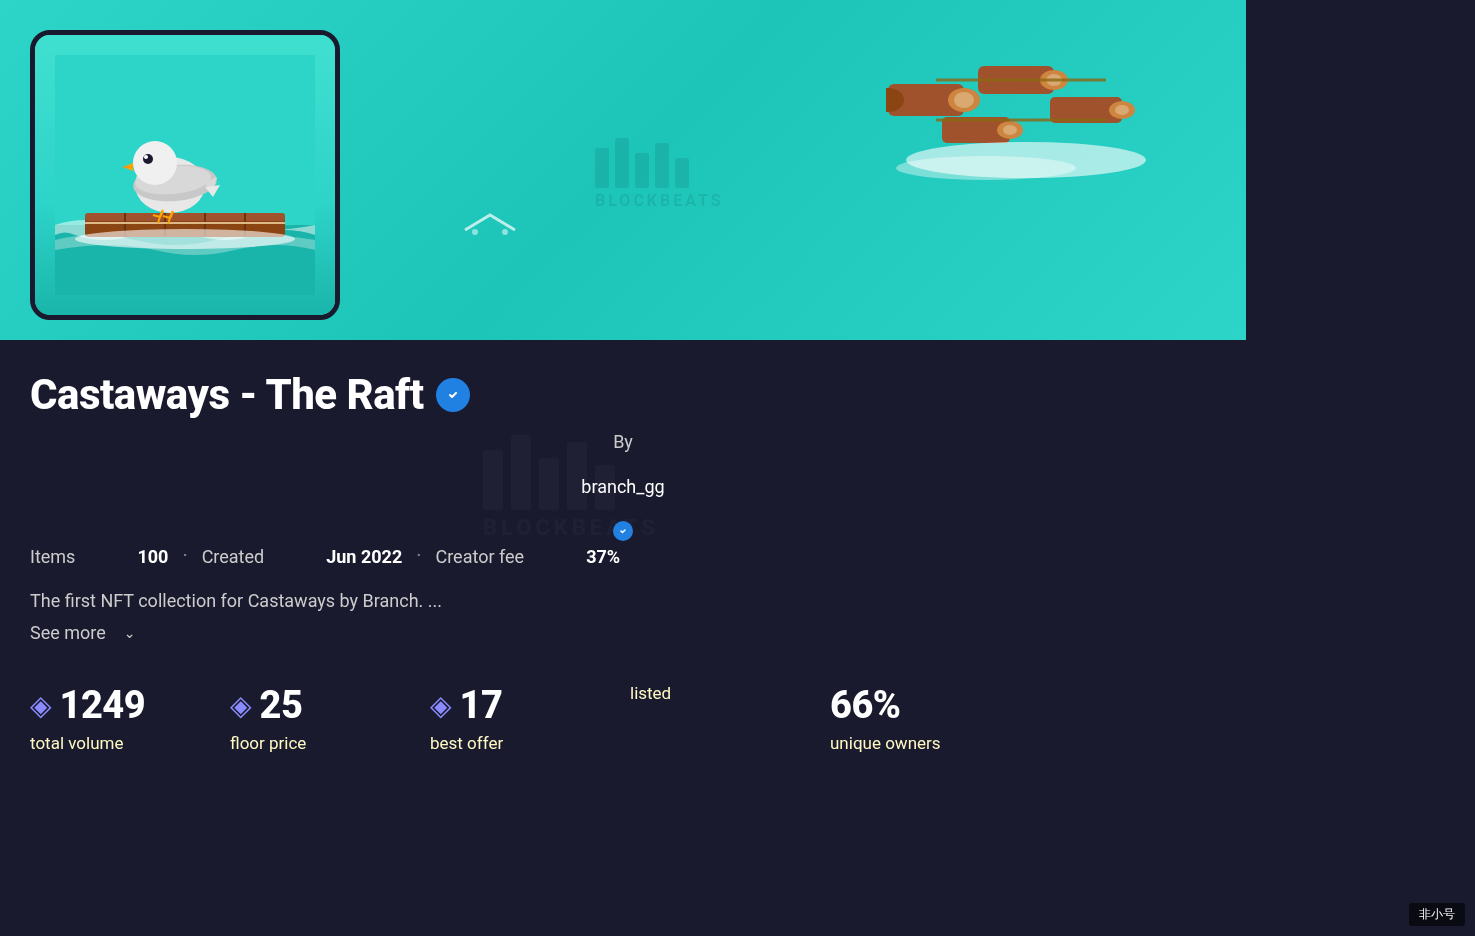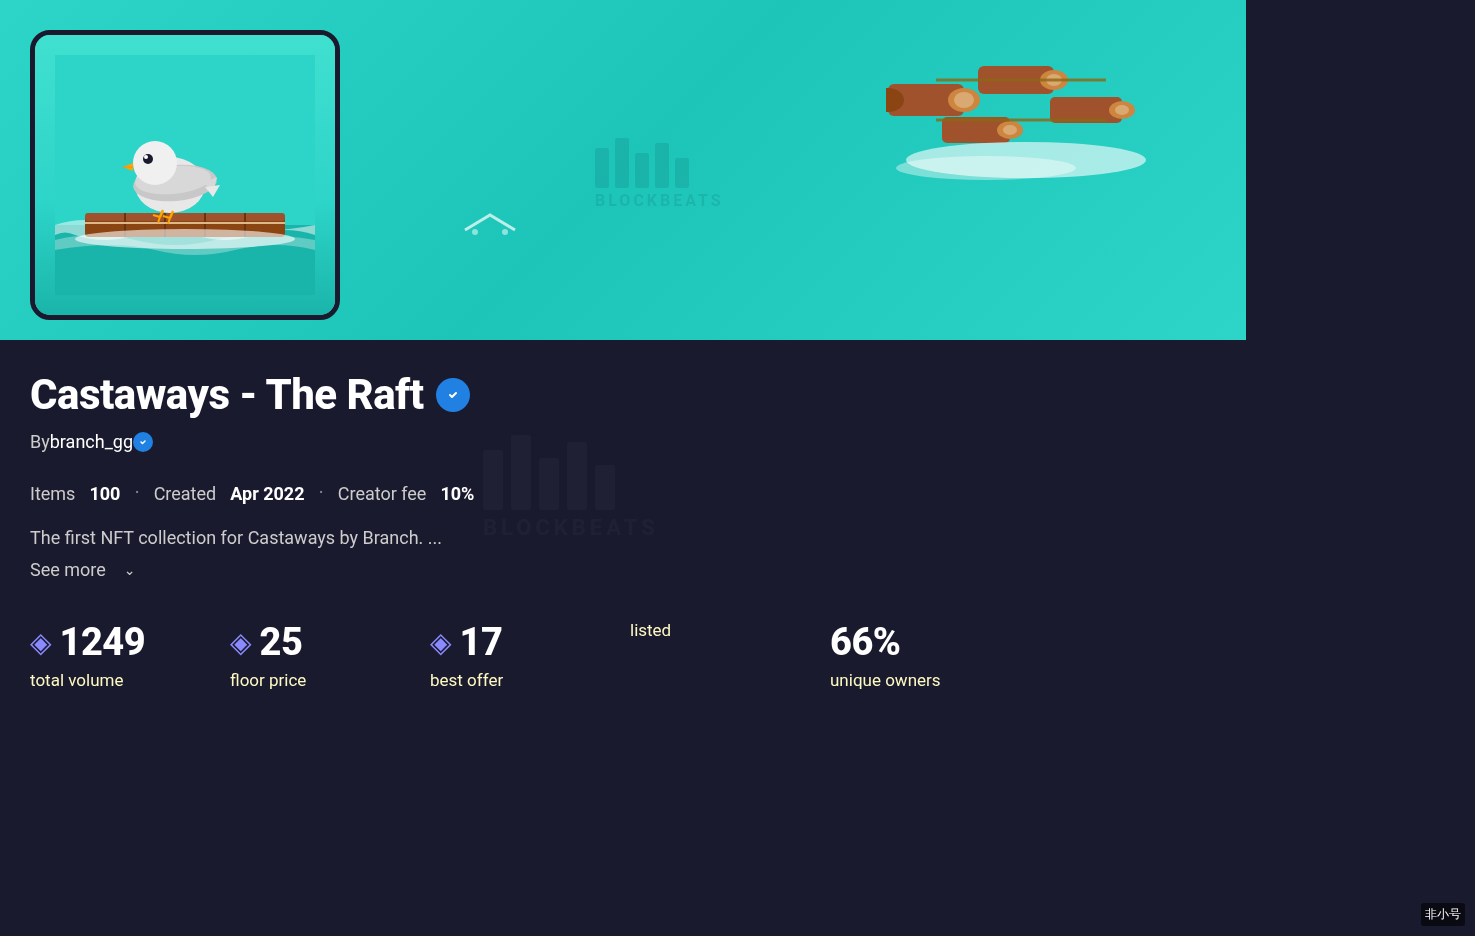--- a/index.html
+++ b/index.html
@@ -98,22 +98,23 @@
     }
 
     .verified-badge svg {
       width: 20px;
       height: 20px;
     }
 
     .creator-row {
       display: flex;
       align-items: center;
-      gap: 0;
-      margin-bottom: 28px;
+      gap: 24px;
+      margin-bottom: 2px;
+      flex-direction: column;
     }
 
     .creator-by {
       font-size: 18px;
       color: #cccccc;
     }
 
     .creator-name {
       font-size: 18px;
       font-weight: 400;
@@ -145,20 +146,21 @@
     }
 
     .meta-row .dot {
       color: #888888;
       font-size: 20px;
     }
 
     .meta-bold {
       font-weight: 700;
       color: #ffffff;
+      margin-left: 48px;
     }
 
     .description {
       font-size: 18px;
       color: #cccccc;
       line-height: 1.5;
       margin-bottom: 8px;
     }
 
     .see-more-row {
@@ -219,21 +221,21 @@
     }
 
     
     .bottom-right-watermark {
       position: fixed;
       bottom: 10px;
       right: 10px;
       background: rgba(0,0,0,0.6);
       color: #fff;
       font-size: 12px;
-      padding: 3px 4px;
+      padding: 3px 10px;
       border-radius: 3px;
       z-index: 100;
     }
 
     
     .page-wrapper {
       position: relative;
       width: 1246px;
       height: 936px;
     }
@@ -386,24 +388,24 @@
           <path d="M4 6L5.5 7.5L8 5" stroke="white" stroke-width="1.5" stroke-linecap="round" stroke-linejoin="round"></path>
         </svg>
       </div>
     </div>
 
     <div class="meta-row">
       <span>Items</span>
       <span class="meta-bold">100</span>
       <span class="dot">·</span>
       <span>Created</span>
-      <span class="meta-bold">Apr 2022</span>
+      <span class="meta-bold">Jun 2022</span>
       <span class="dot">·</span>
       <span>Creator fee</span>
-      <span class="meta-bold">10%</span>
+      <span class="meta-bold">37%</span>
     </div>
 
     <p class="description">The first NFT collection for Castaways by Branch. ...</p>
 
     <div class="see-more-row">
       <span class="see-more-text">See more</span>
       <span class="chevron-down">⌄</span>
     </div>
 
     <div class="stats-row">

